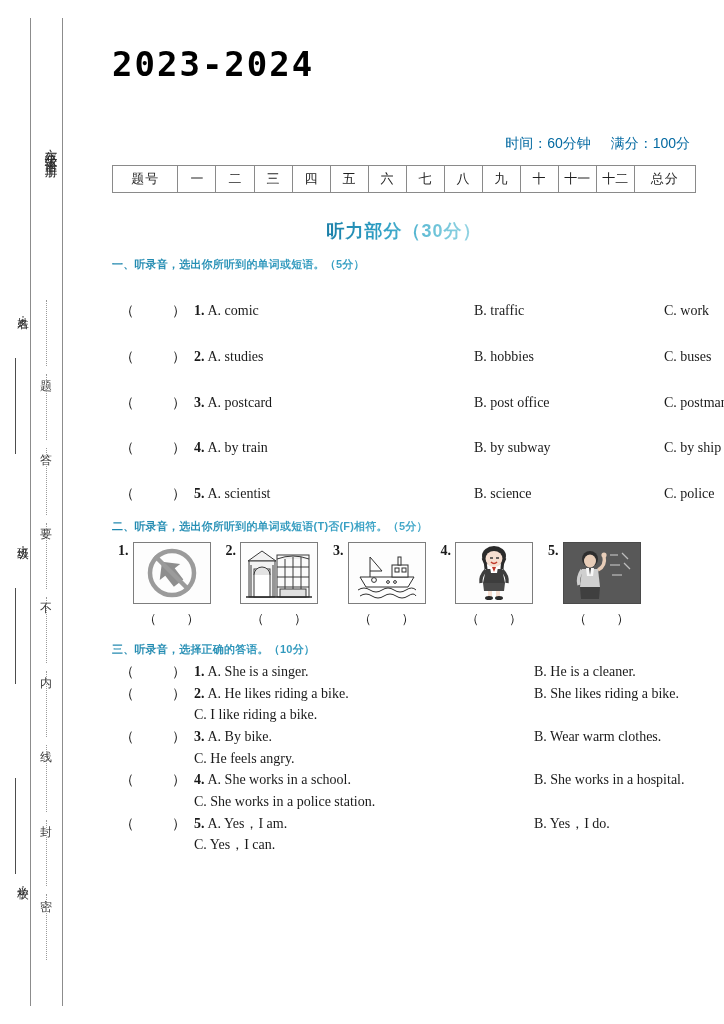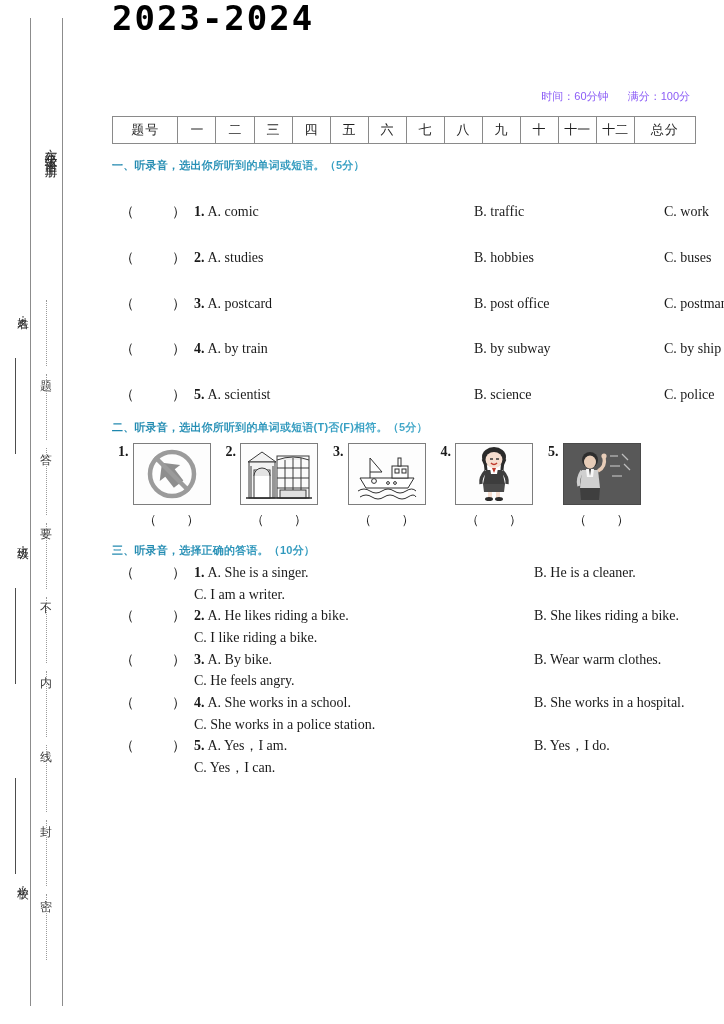--- a/index.html
+++ b/index.html
@@ -102,33 +102,34 @@
   
   #page {
     position: absolute;
     left: 92px; top: 0;
     width: 632px; height: 1024px;
     padding: 0 28px 0 20px;
   }
 
   .exam-year {
     margin: 0;
+    padding-top: 46px;
     font-family: "DejaVu Sans Mono", "Liberation Mono", monospace;
     font-size: 34px;
     font-weight: 700;
     letter-spacing: 2px;
     color: #000;
     line-height: 1.1;
   }
 
   .meta-line {
     margin-top: 52px;
     text-align: right;
-    font-size: 11px;
-    color: #8b5cf6;
+    font-size: 14px;
+    color: #0369a1;
     font-family: "Liberation Sans", "DejaVu Sans", sans-serif;
     padding-right: 6px;
   }
   .meta-line span { margin-left: 16px; }
 
   
   table.score-table {
     margin-top: 12px;
     width: 100%;
     border-collapse: collapse;
@@ -312,20 +313,23 @@
         <td class="num-cell">八</td>
         <td class="num-cell">九</td>
         <td class="num-cell">十</td>
         <td class="num-cell">十一</td>
         <td class="num-cell">十二</td>
         <td class="total-cell">总分</td>
       </tr>
     </tbody>
   </table>
 
+  <div class="section-banner">
+    <span class="txt">听力部分（30分）</span>
+  </div>
 
   <div class="ex-heading">一、听录音，选出你所听到的单词或短语。（5分）</div>
   <div class="q-list">
 
     <div class="q-row">
       <span class="q-blank"><span class="par-l">（</span>）</span>
       <span class="opt opt-a"><span class="q-num">1.</span><span>A. comic</span></span>
       <span class="opt opt-b">B. traffic</span>
       <span class="opt opt-c">C. work</span>
     </div>
@@ -490,24 +494,20 @@
   </div>
 
   <div class="ex-heading">三、听录音，选择正确的答语。（10分）</div>
   <div class="q-list">
 
     <div class="q-row">
       <span class="q-blank"><span class="par-l">（</span>）</span>
       <span class="opt opt-a" style="flex:0 0 340px;"><span class="q-num">1.</span><span>A. She is a singer.</span></span>
       <span class="opt opt-c-wide">B. He is a cleaner.</span>
     </div>
-    <div class="q-row cont">
-      <span class="q-blank"></span>
-      <span class="opt opt-c-wide">C. I am a writer.</span>
-    </div>
 
     <div class="q-row">
       <span class="q-blank"><span class="par-l">（</span>）</span>
       <span class="opt opt-a" style="flex:0 0 340px;"><span class="q-num">2.</span><span>A. He likes riding a bike.</span></span>
       <span class="opt opt-c-wide">B. She likes riding a bike.</span>
     </div>
     <div class="q-row cont">
       <span class="q-blank"></span>
       <span class="opt opt-c-wide">C. I like riding a bike.</span>
     </div>

